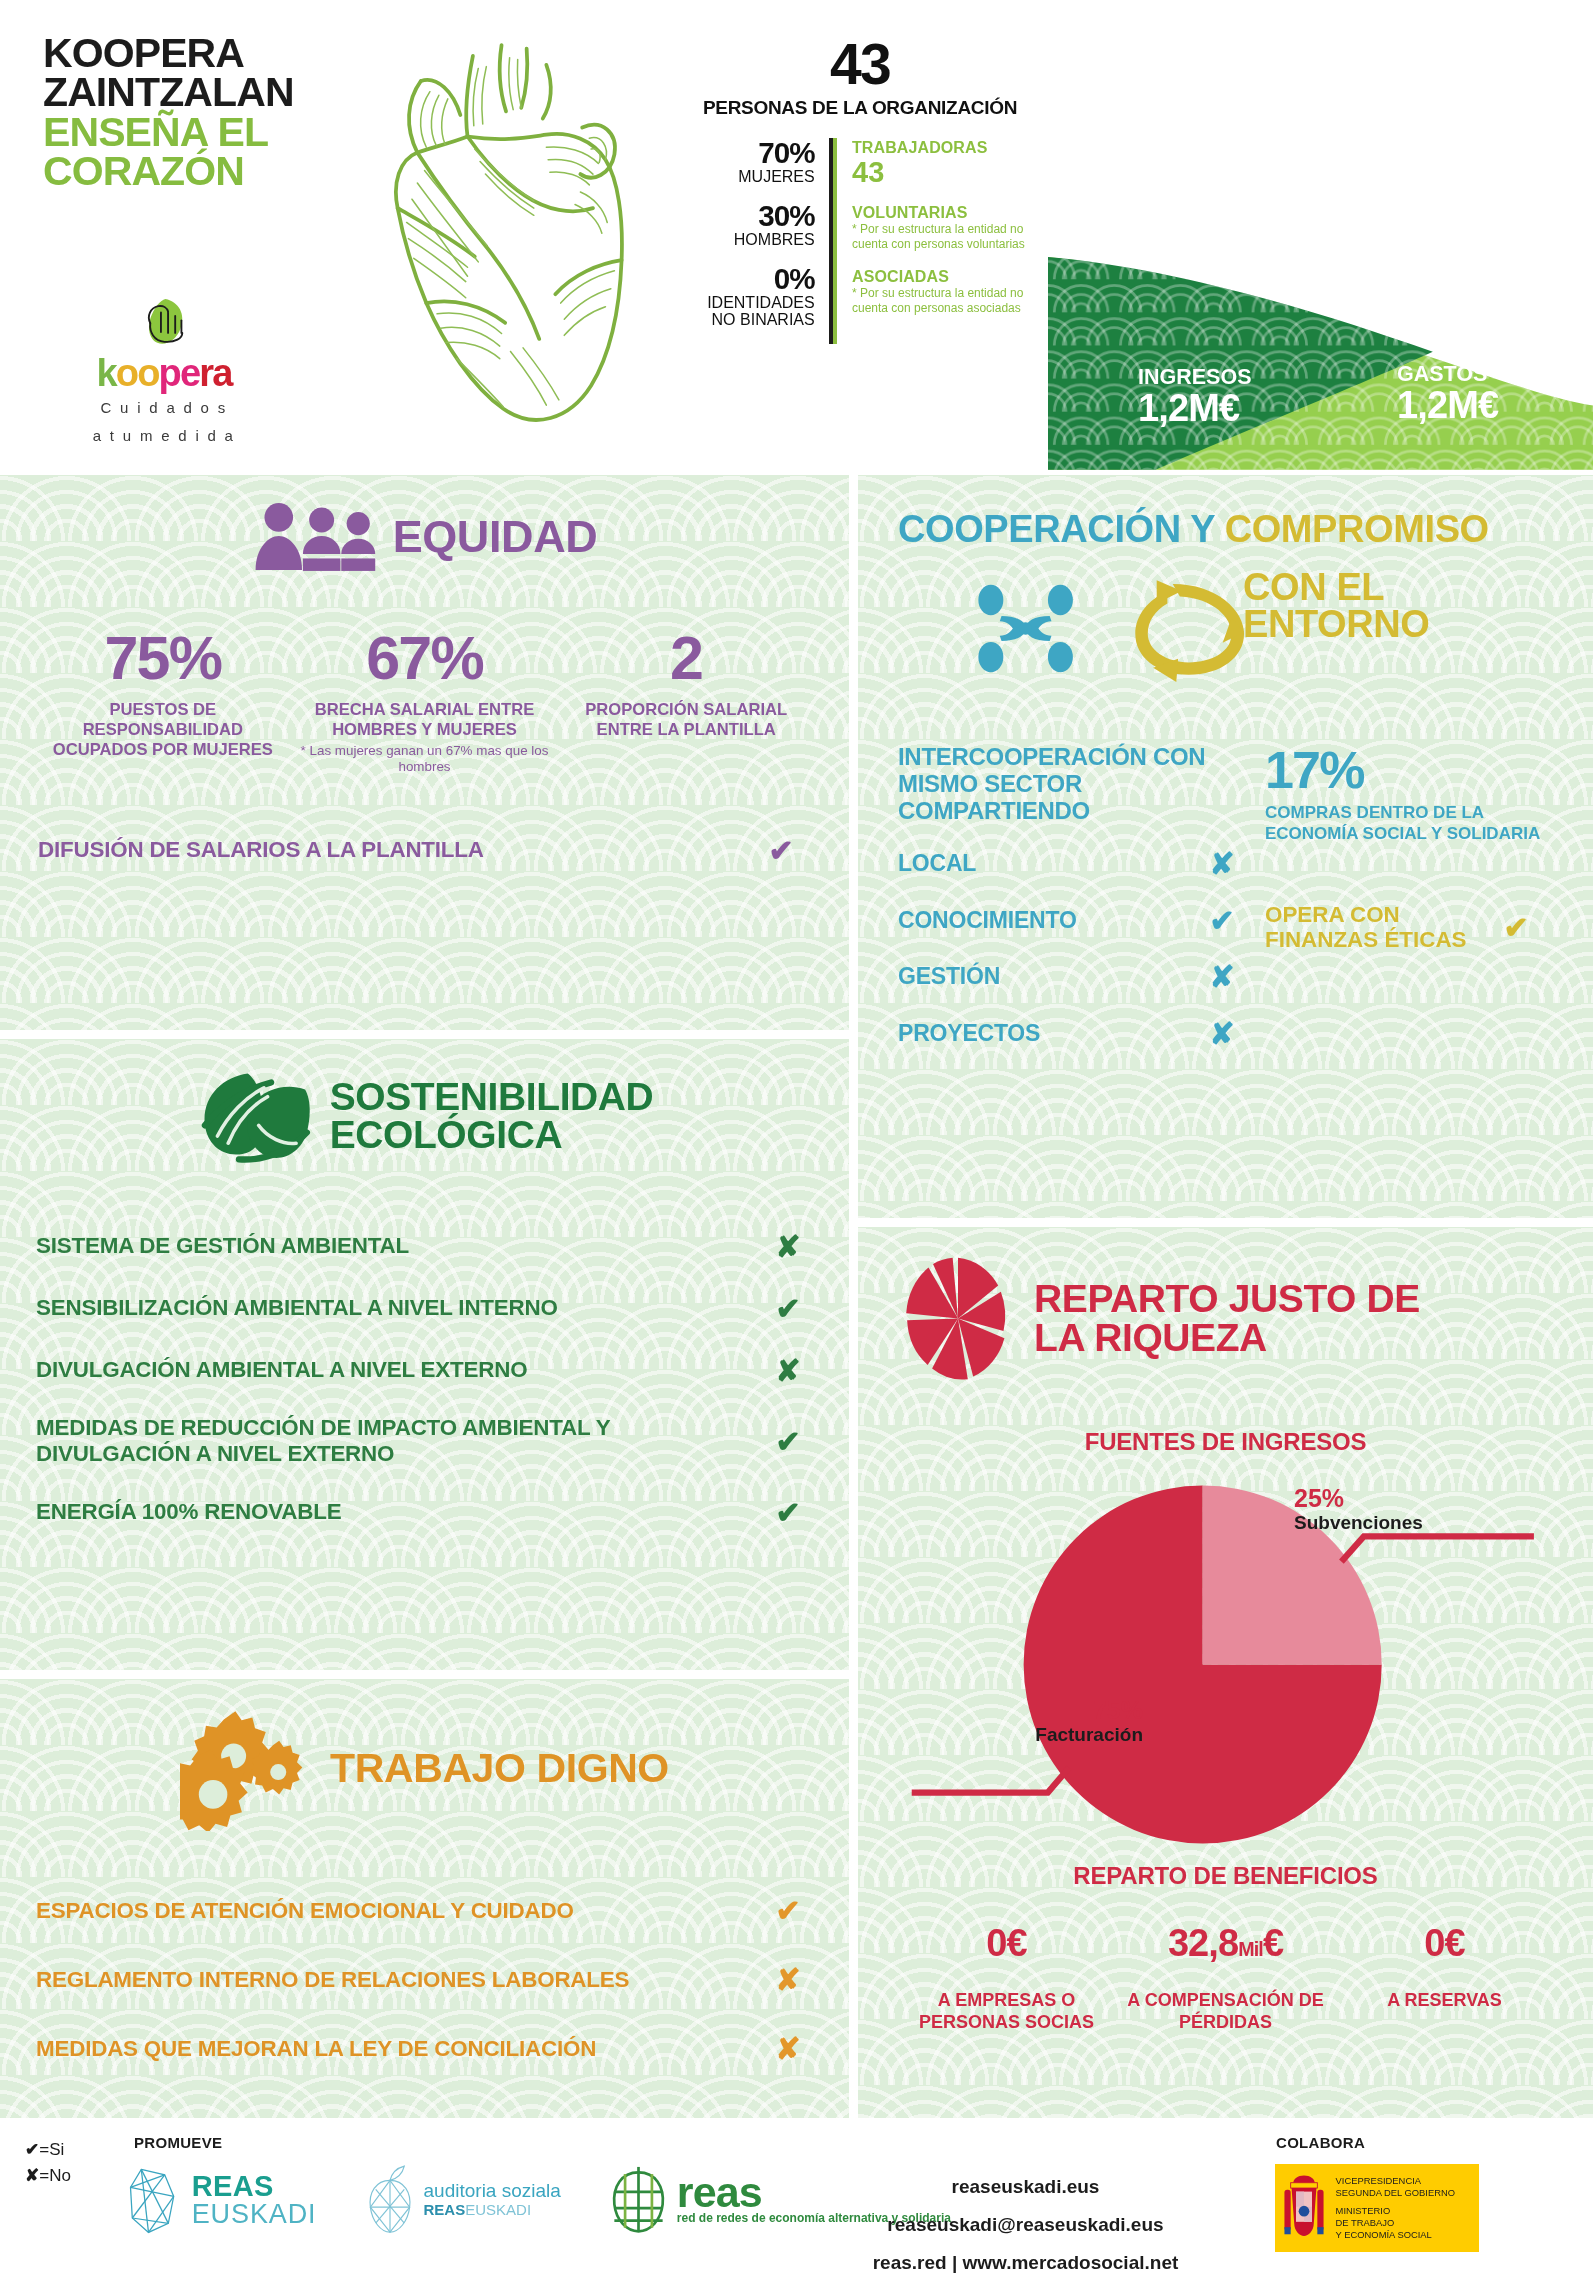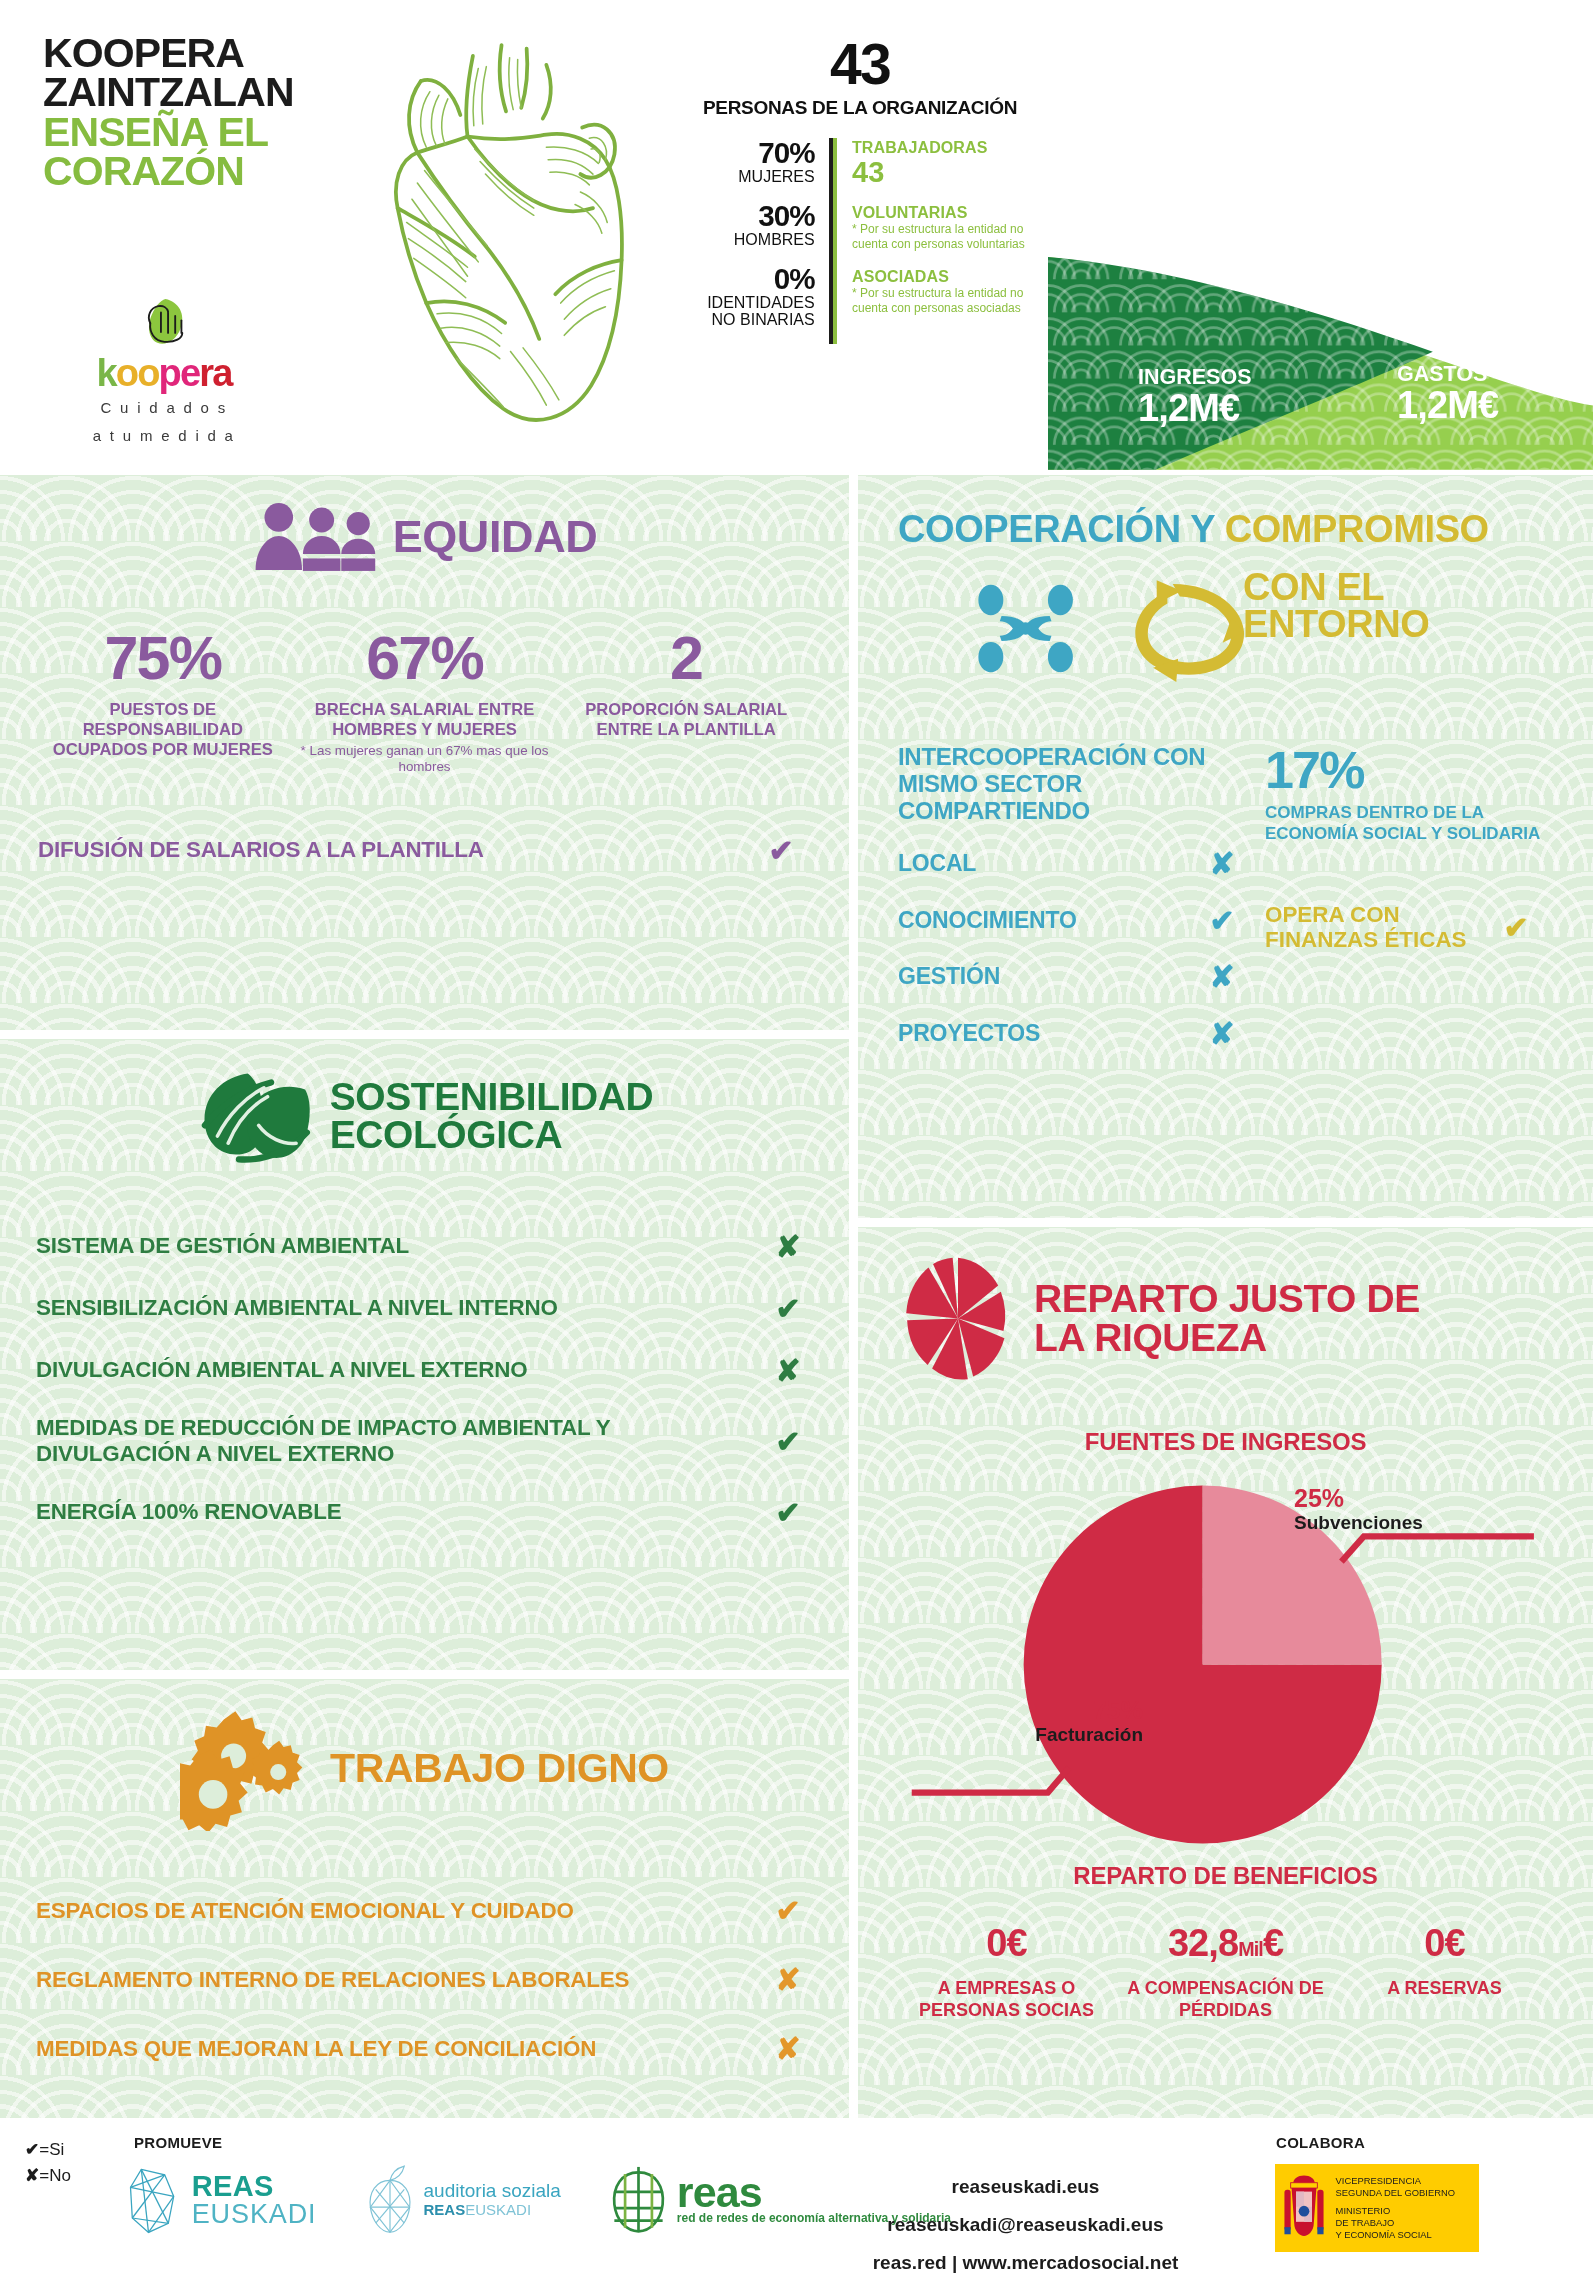--- a/index.html
+++ b/index.html
@@ -155,21 +155,21 @@
   .pie-wrap { position: relative; width: 735px; height: 385px; margin-top: 16px; }
   .pie-lab-25 { position: absolute; left: 436px; top: 14.3px; text-align: left; }
   .pie-lab-75 { position: absolute; left: 16px; top: 226px; text-align: right; width: 269px; }
   .pl-pct { font-size: 25px; font-weight: 800; color: #cf2b45; line-height: 1; }
   .pl-name { font-size: 19px; font-weight: 700; color: #1c1c1c; line-height: 1.1; margin-top: 1.8px; }
   .rep-sub2 { text-align: center; font-size: 24px; font-weight: 700; color: #cf2b45; text-transform: uppercase; margin-top: 5.4px; letter-spacing: -0.2px; }
   .rep-cols { display: flex; margin-top: 34px; padding: 0 39px; }
   .rep-col { flex: 1; text-align: center; padding: 0 7.2px; }
   .rep-val { font-size: 38px; font-weight: 800; color: #cf2b45; line-height: 1; letter-spacing: -0.9px; }
   .rep-val .mil { font-size: 19.7px; font-weight: 700; }
-  .rep-lbl { font-size: 18px; font-weight: 700; color: #cf2b45; text-transform: uppercase; line-height: 1.2; margin-top: 16px; }
+  .rep-lbl { font-size: 18px; font-weight: 700; color: #cf2b45; text-transform: uppercase; line-height: 1.2; margin-top: 28px; }
 
   
   .footer { position: absolute; left: 0; top: 2121px; width: 1593px; height: 172px; background: #fff; }
   .legend { position: absolute; left: 25px; top: 16px; font-size: 17px; color: #1c1c1c; line-height: 1.55; }
   .legend b { font-weight: 700; }
   .promueve-lbl { position: absolute; left: 134px; top: 12.5px; font-size: 15px; font-weight: 700; color: #1c1c1c; letter-spacing: 0.3px; }
   .colabora-lbl { position: absolute; left: 1276px; top: 12.5px; font-size: 15px; font-weight: 700; color: #1c1c1c; letter-spacing: 0.3px; }
 
   .logos { position: absolute; left: 125px; top: 43px; display: flex; align-items: center; gap: 48px; }
   .logo-reas-euskadi { display: flex; align-items: center; gap: 10.7px; }

